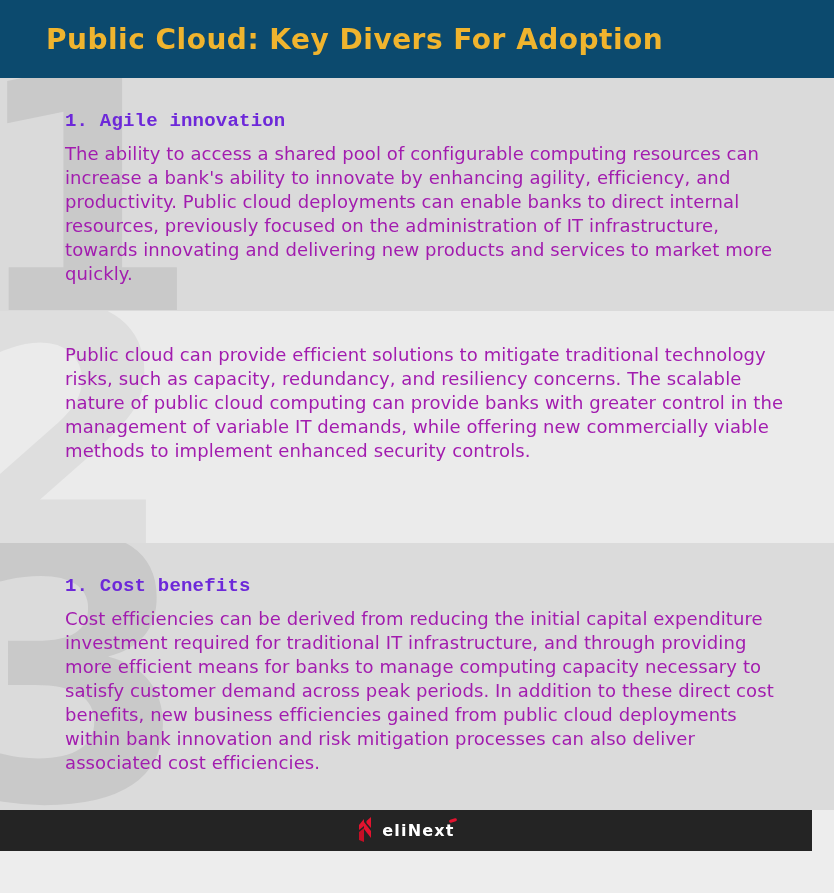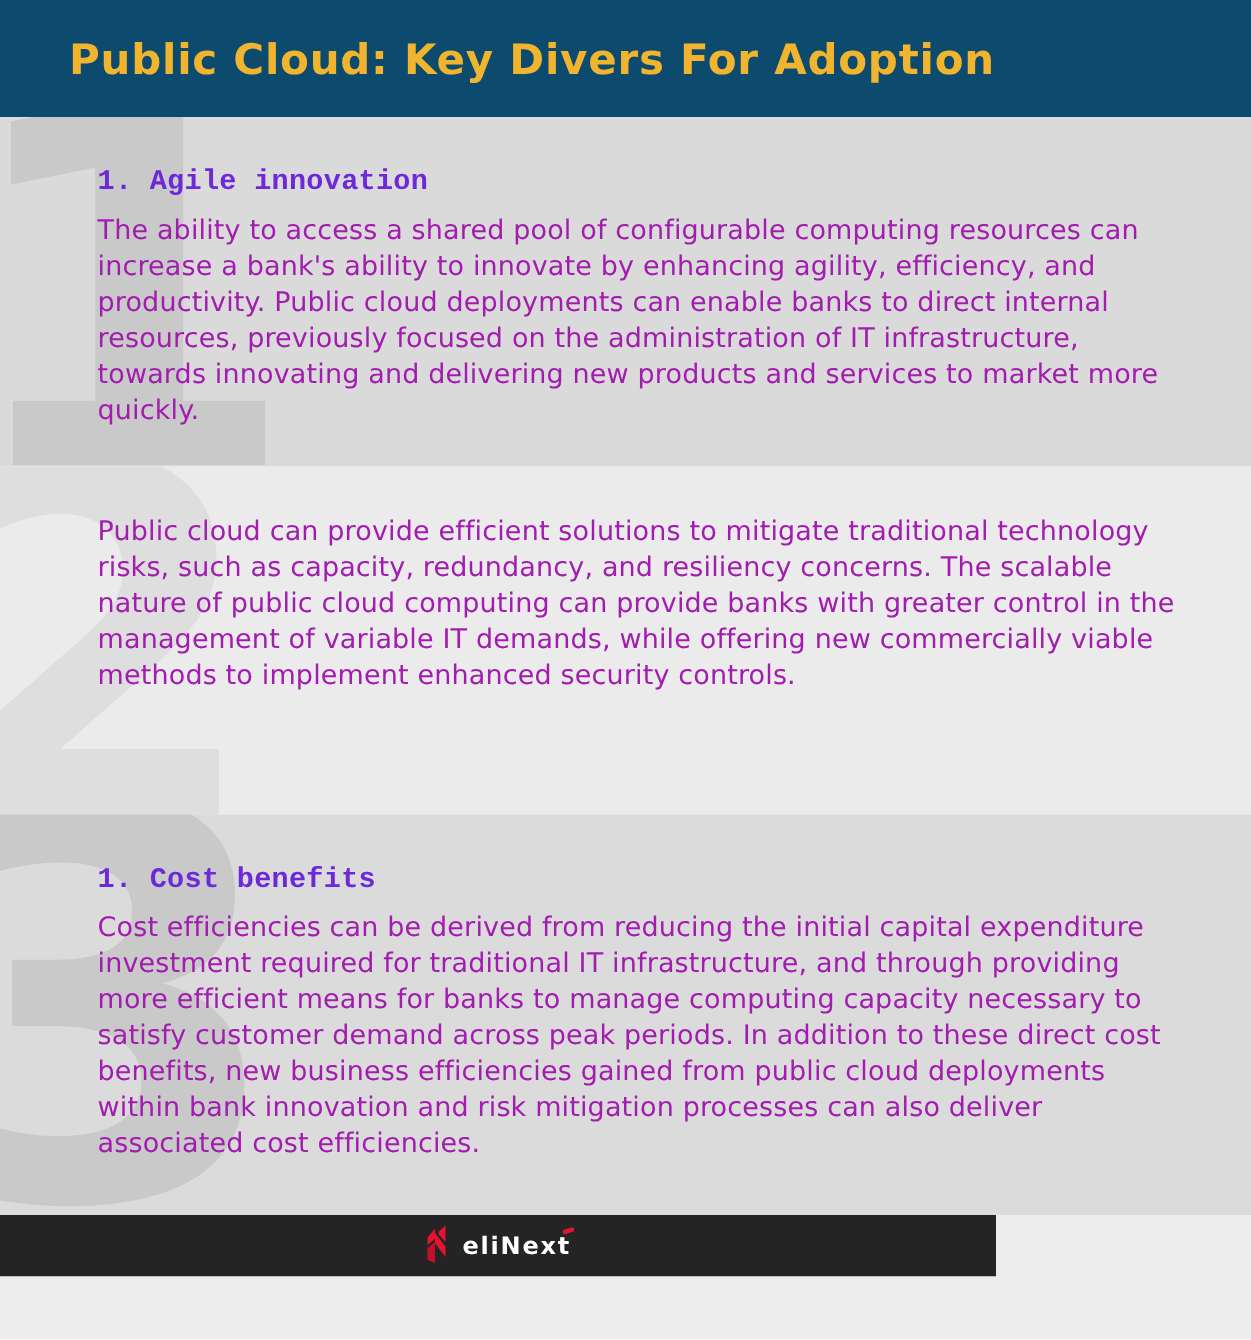--- a/index.html
+++ b/index.html
@@ -62,21 +62,21 @@
   .section-body {
     font-size: 18px;
     line-height: 24px;
     color: #a21caf;
     max-width: 722px;
     letter-spacing: 0.1px;
   }
   .footer {
     position: absolute;
     top: 810px; left: 0;
-    width: 664px; height: 41px;
+    width: 812px; height: 41px;
     background: #242424;
     display: flex;
     align-items: center;
     justify-content: center;
     gap: 9px;
   }
   .logo-mark { display: block; }
   .logo-wordmark {
     position: relative;
     color: #ffffff;

